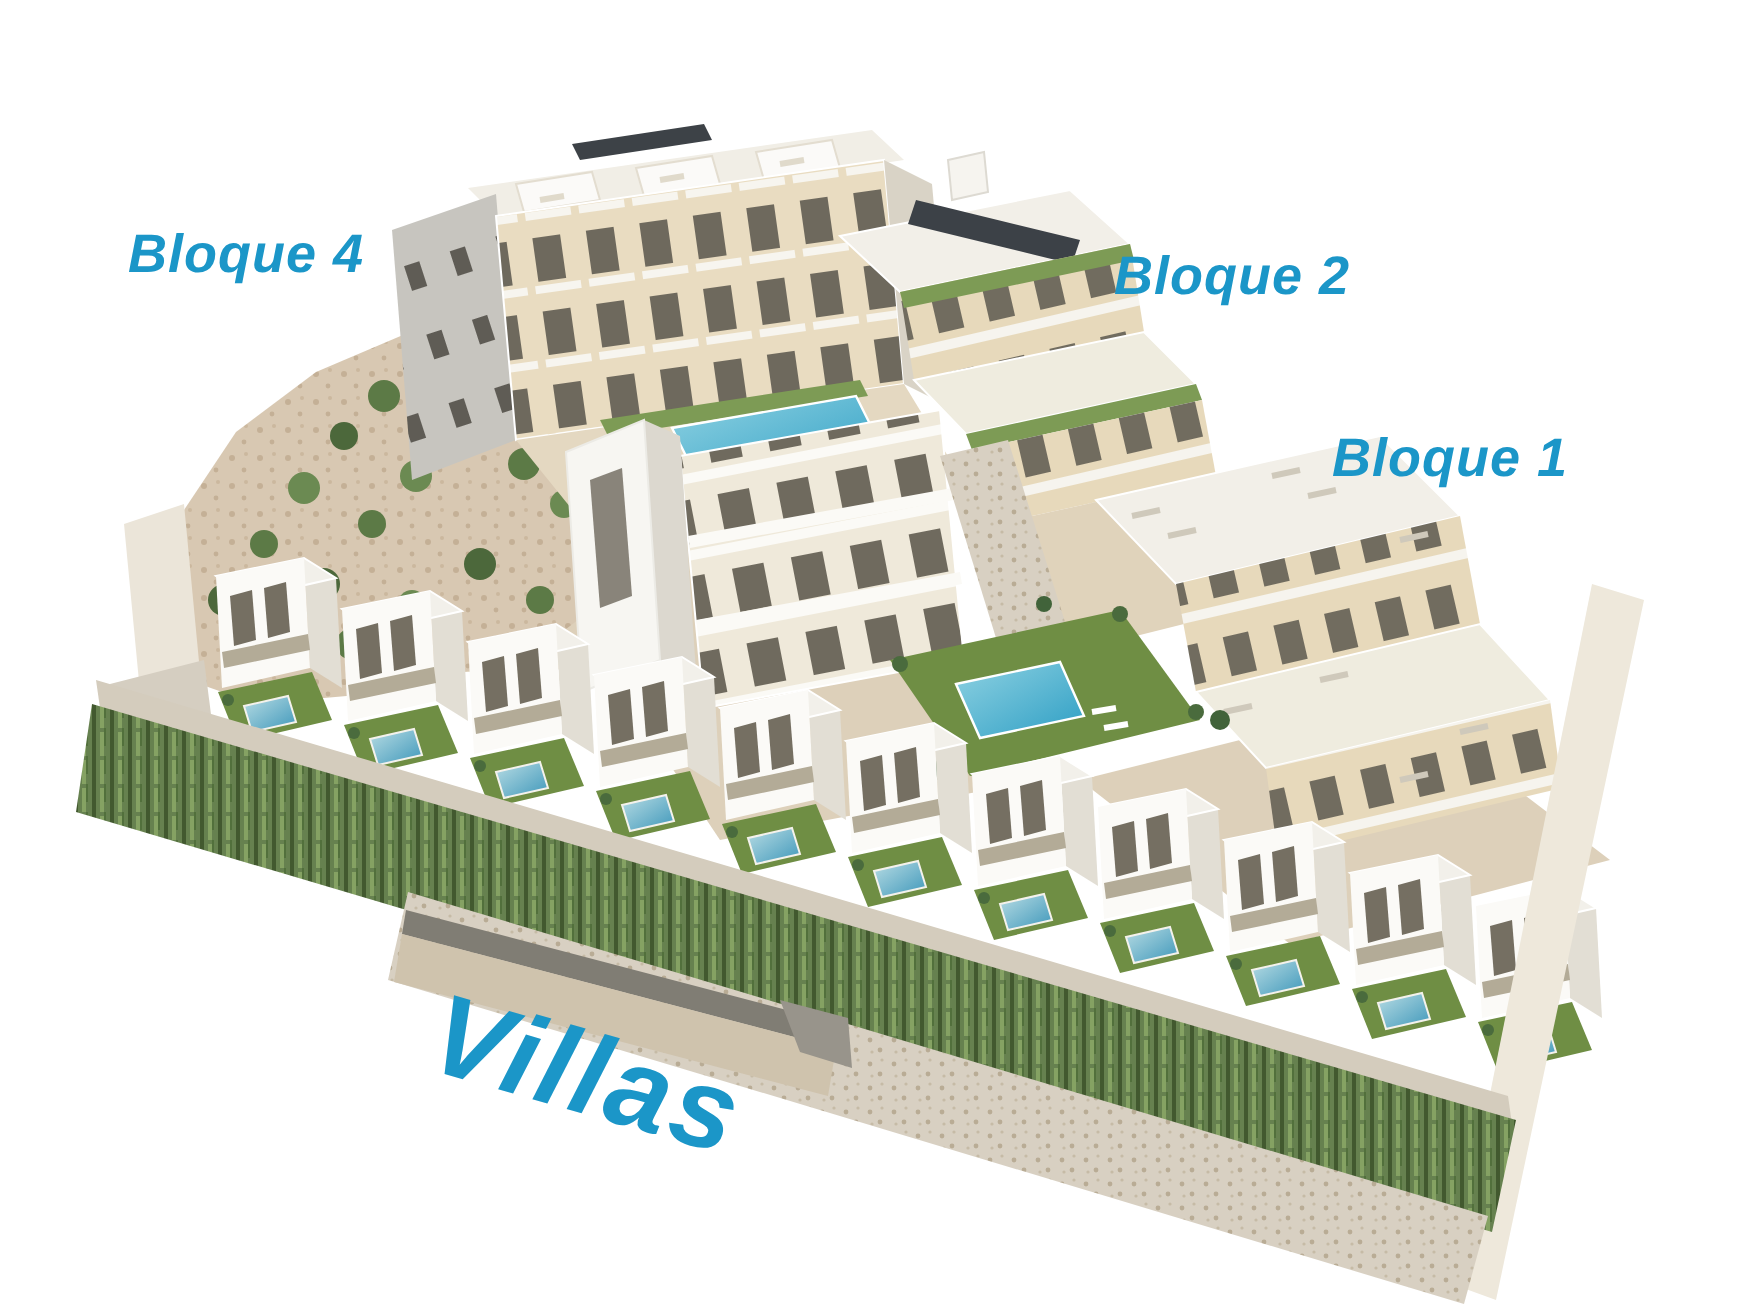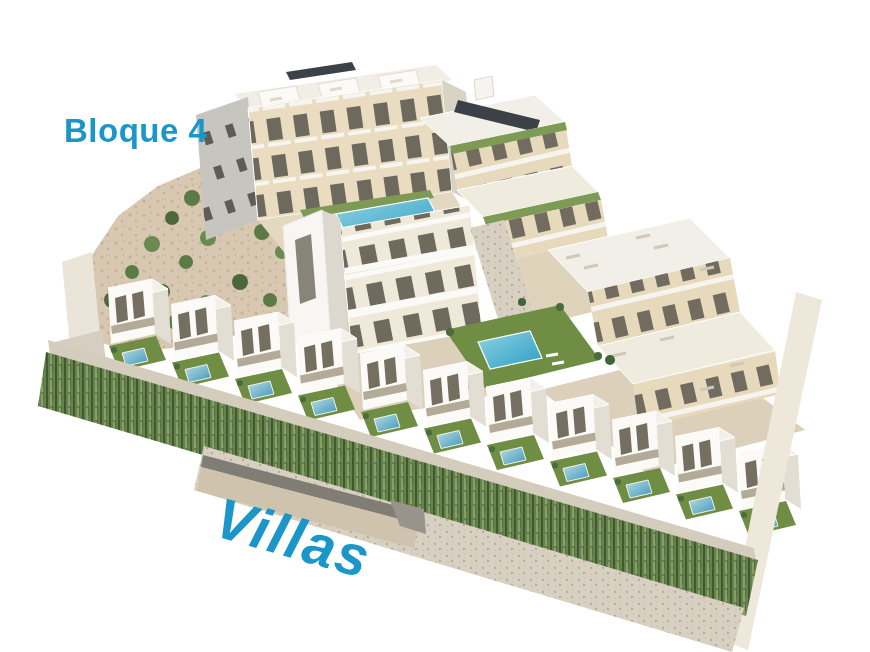--- a/index.html
+++ b/index.html
@@ -1,20 +1,20 @@
 <!DOCTYPE html>
 <html style="--label-blue: #1b96c8; --facade-beige: #e8dabc; --roof-white: #f2efe8; --lawn-green: #6f8e44; --hedge-green: #66814f; --pool-blue: #53a8c6; --terrain-tan: #d8c8b2; --stone-wall: #d8d0c2;"><head>
 <meta charset="utf-8">
 <style>
   html,body{margin:0;padding:0;background:#fff;}
   .stage{position:relative;width:870px;height:652px;background:#fff;overflow:hidden;
          font-family:"Liberation Sans",sans-serif;}
   .stage svg{position:absolute;left:0;top:0;}
-  .lbl{position:absolute;font-weight:700;font-size:33px;letter-spacing:.5px;
-       color:var(--label-blue,#1b96c8);white-space:nowrap;}
+  .lbl{position:absolute;font-weight:700;font-size:27px;letter-spacing:.5px;
+       color:var(--label-blue,#1b96c8);white-space:nowrap;font-style:italic;}
   #lb4{left:64px;top:112px;}
   #lb2{left:557px;top:123px;}
   #lb1{left:666px;top:214px;}
   #lb3{left:337px;top:269px;}
   #lvillas{left:226px;top:484px;font-size:57px;font-style:italic;letter-spacing:2px;
            transform:rotate(16deg);transform-origin:left top;}
 </style>
 </head>
 <body>
 
@@ -225,15 +225,17 @@
     <path d="M48,340 L754,548 L756,562 L50,354 Z" fill="#d4ccbd"></path>
     <path d="M46,352 L758,560 L746,616 L38,406 Z" fill="url(#hedgeP)"></path>
     <path d="M204,446 L744,608 L732,652 L194,490 Z" fill="url(#stoneP)"></path>
     <path d="M203,455 L420,512 L418,524 L201,467 Z" fill="#807d74"></path>
     <path d="M201,467 L418,524 L414,548 L197,491 Z" fill="#cfc3ad"></path>
     <path d="M390,500 L424,509 L426,534 L400,526 Z" fill="#98948b"></path>
   </g>
 </svg>
 
 <div class="lbl" id="lb4">Bloque 4</div>
+<div class="lbl" id="lb2">Bloque 2</div>
+<div class="lbl" id="lb1">Bloque 1</div>
 <div class="lbl" id="lvillas">Villas</div>
 
 </div>
 
 </body></html>

